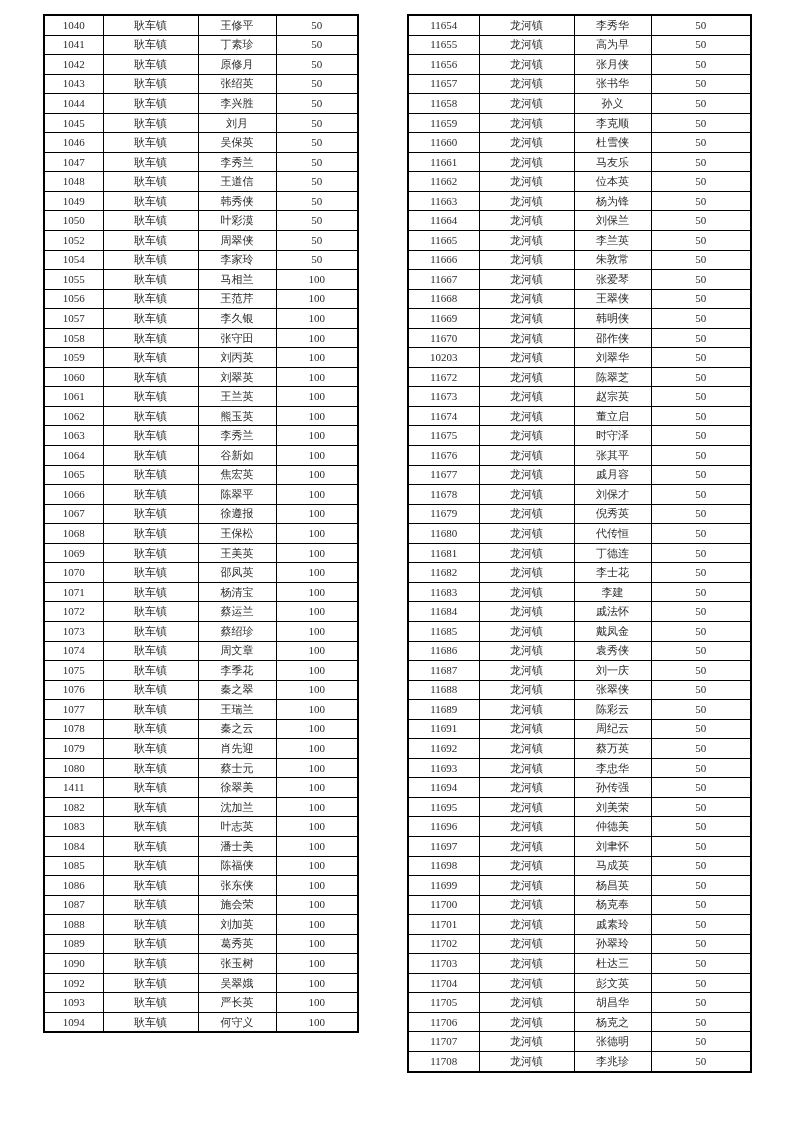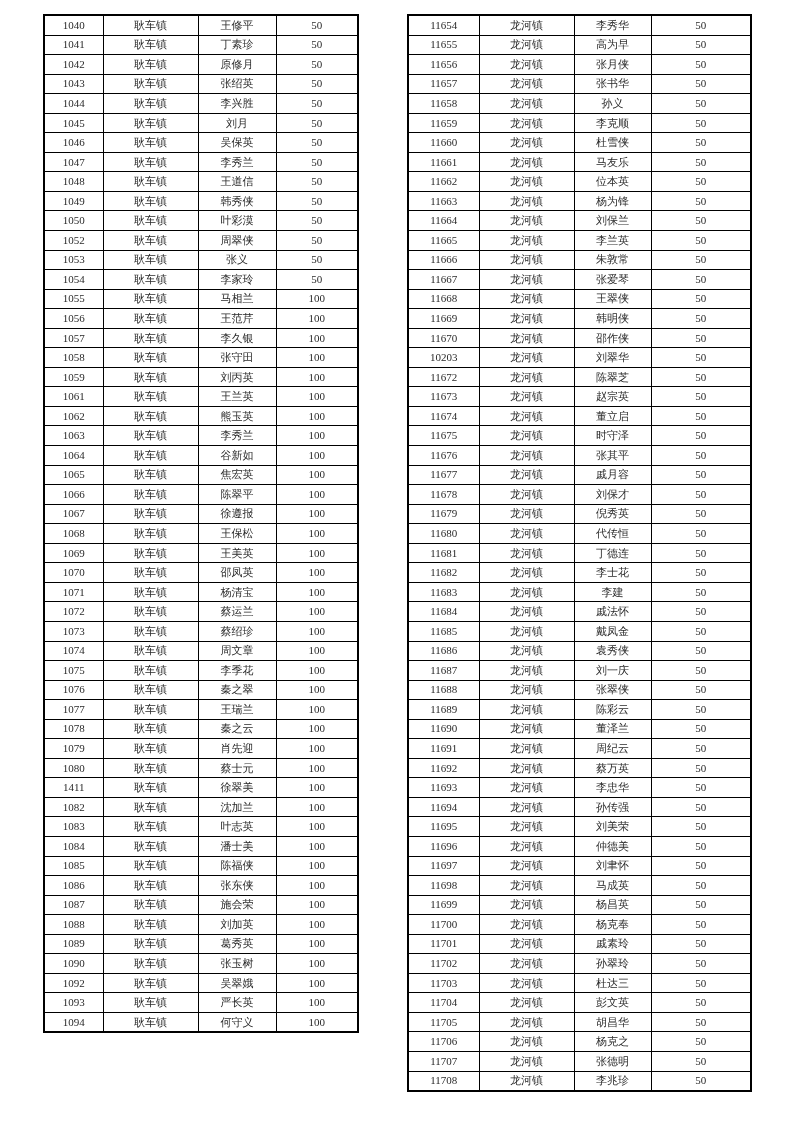--- a/index.html
+++ b/index.html
@@ -133,26 +133,20 @@
           <td>叶彩漠</td>
           <td>50</td>
         </tr>
         <tr>
           <td>1052</td>
           <td>耿车镇</td>
           <td>周翠侠</td>
           <td>50</td>
         </tr>
         <tr>
-          <td>1053</td>
-          <td>耿车镇</td>
-          <td>张义</td>
-          <td>50</td>
-        </tr>
-        <tr>
           <td>1054</td>
           <td>耿车镇</td>
           <td>李家玲</td>
           <td>50</td>
         </tr>
         <tr>
           <td>1055</td>
           <td>耿车镇</td>
           <td>马相兰</td>
           <td>100</td>
@@ -172,20 +166,26 @@
         <tr>
           <td>1058</td>
           <td>耿车镇</td>
           <td>张守田</td>
           <td>100</td>
         </tr>
         <tr>
           <td>1059</td>
           <td>耿车镇</td>
           <td>刘丙英</td>
+          <td>100</td>
+        </tr>
+        <tr>
+          <td>1060</td>
+          <td>耿车镇</td>
+          <td>刘翠英</td>
           <td>100</td>
         </tr>
         <tr>
           <td>1061</td>
           <td>耿车镇</td>
           <td>王兰英</td>
           <td>100</td>
         </tr>
         <tr>
           <td>1062</td>
@@ -600,26 +600,20 @@
           <td>张翠侠</td>
           <td>50</td>
         </tr>
         <tr>
           <td>11689</td>
           <td>龙河镇</td>
           <td>陈彩云</td>
           <td>50</td>
         </tr>
         <tr>
-          <td>11690</td>
-          <td>龙河镇</td>
-          <td>董泽兰</td>
-          <td>50</td>
-        </tr>
-        <tr>
           <td>11691</td>
           <td>龙河镇</td>
           <td>周纪云</td>
           <td>50</td>
         </tr>
         <tr>
           <td>11692</td>
           <td>龙河镇</td>
           <td>蔡万英</td>
           <td>50</td>

